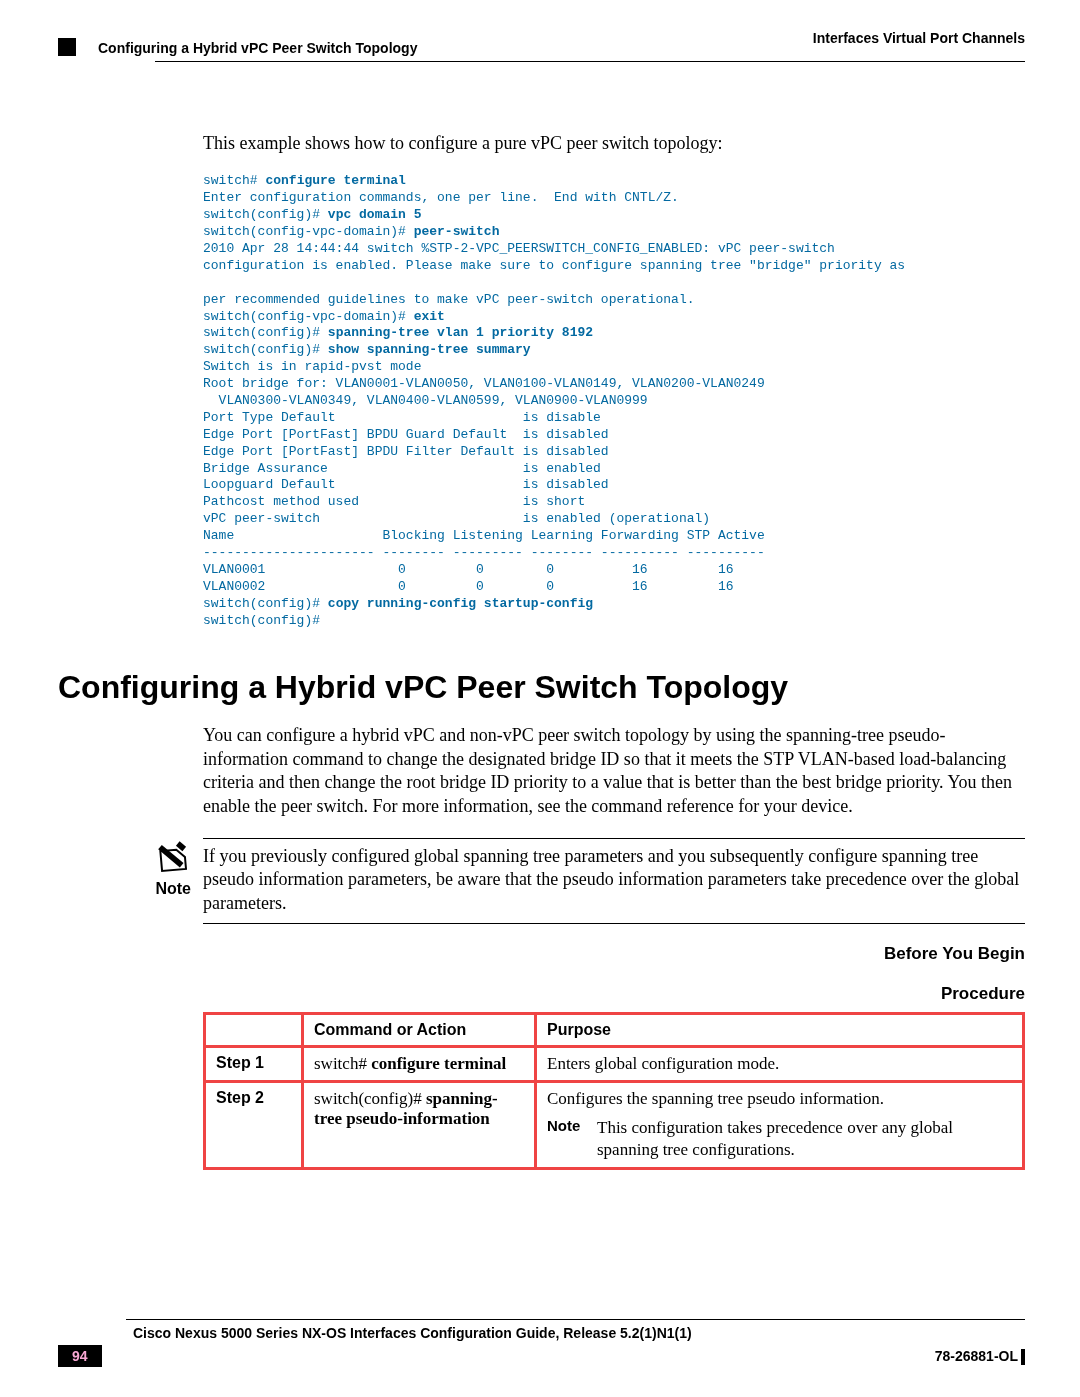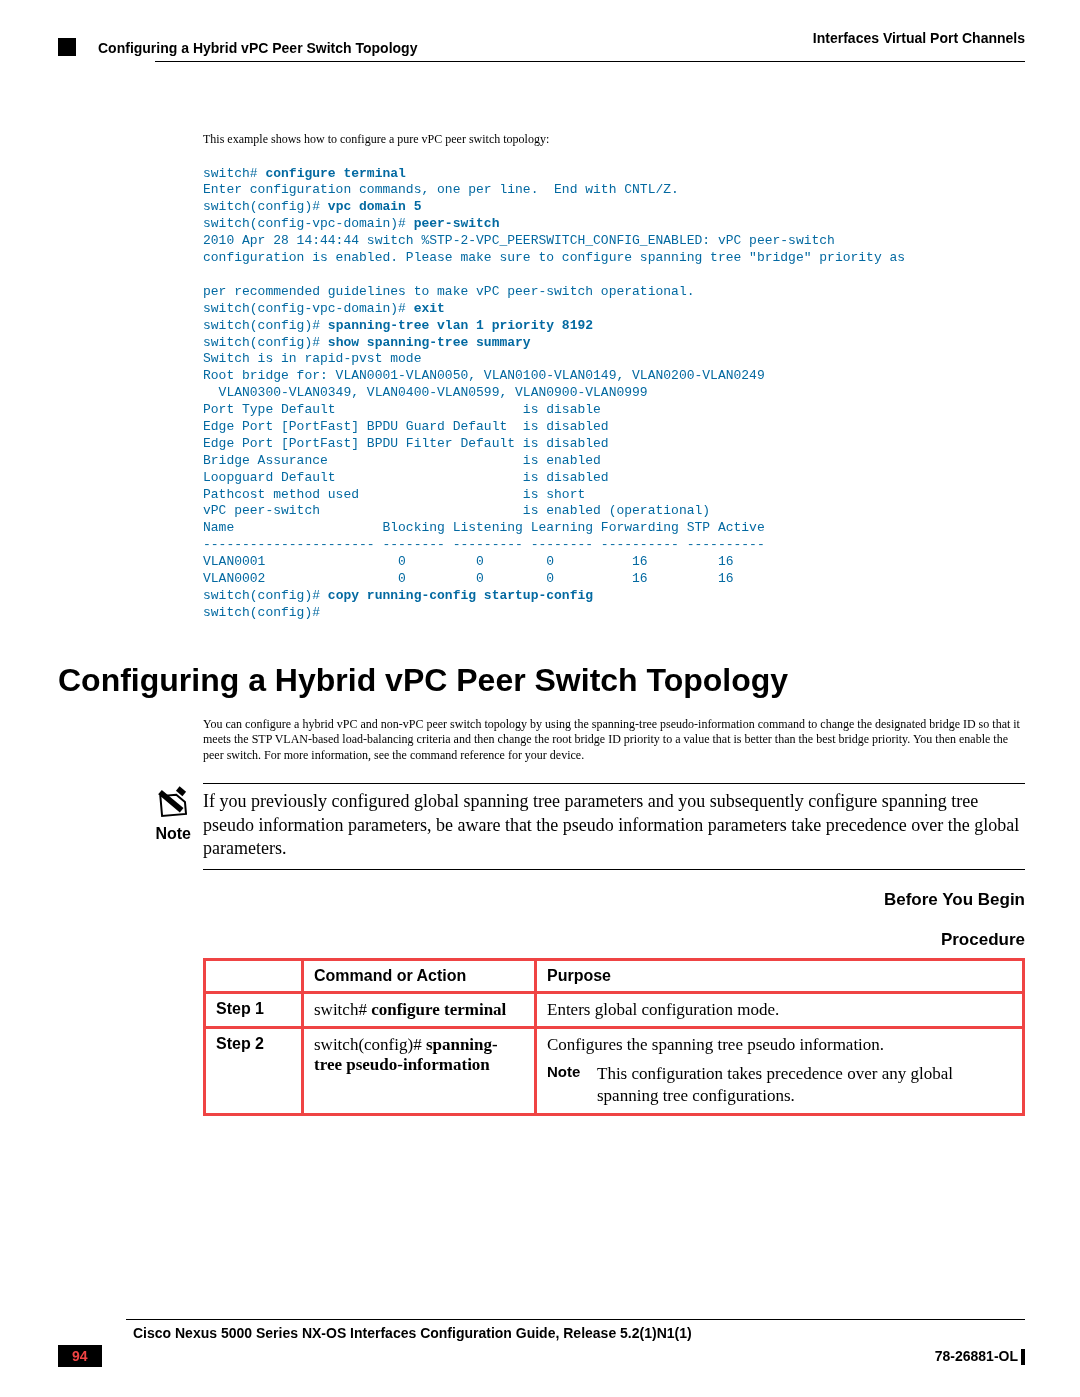--- a/index.html
+++ b/index.html
@@ -48,21 +48,21 @@
     font-size: 14px;
     margin-top: 0;
   }
   .hr-line {
     border: none;
     border-top: 1px solid #000;
     margin: 3px 0 0 97px;
     width: calc(100% - 97px);
   }
   .body-text {
-    font-size: 12px;
+    font-size: 18px;
     margin-left: 145px;
     line-height: 1.3;
   }
   .intro-para {
     margin-top: 70px;
     margin-bottom: 18px;
   }
   .code-block {
     font-family: "Courier New", Courier, monospace;
     font-size: 13px;
@@ -185,21 +185,21 @@
     align-items: center;
   }
   .footer-guide {
     font-family: Arial, Helvetica, sans-serif;
     font-weight: bold;
     font-size: 14px;
     margin-left: 75px;
   }
   .page-num-box {
     background: #000;
-    color: #ef4444;
+    color: #f9a8d4;
     font-family: Arial, Helvetica, sans-serif;
     font-weight: bold;
     font-size: 14px;
     padding: 3px 14px;
     display: inline-block;
   }
   .footer-docid {
     font-family: Arial, Helvetica, sans-serif;
     font-weight: bold;
     font-size: 14px;

